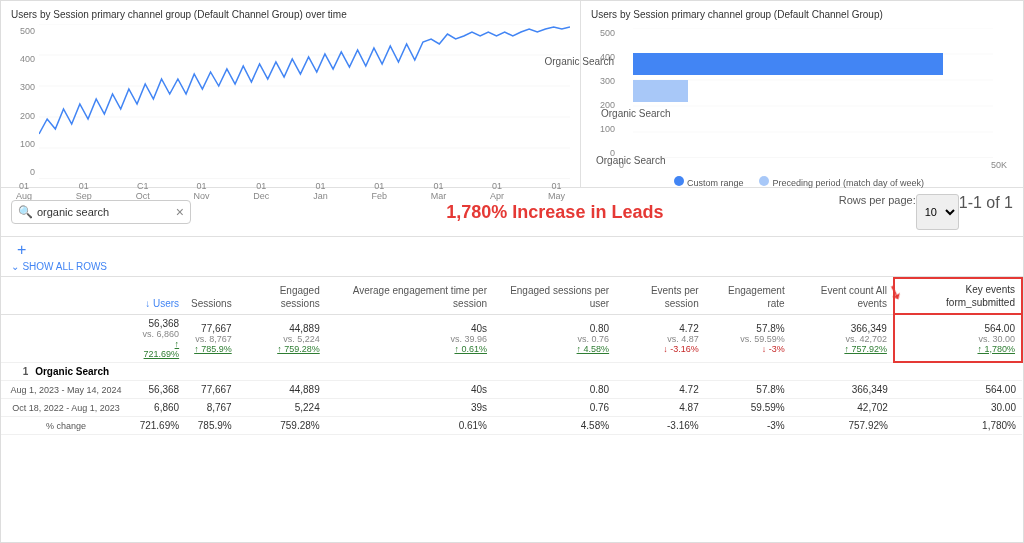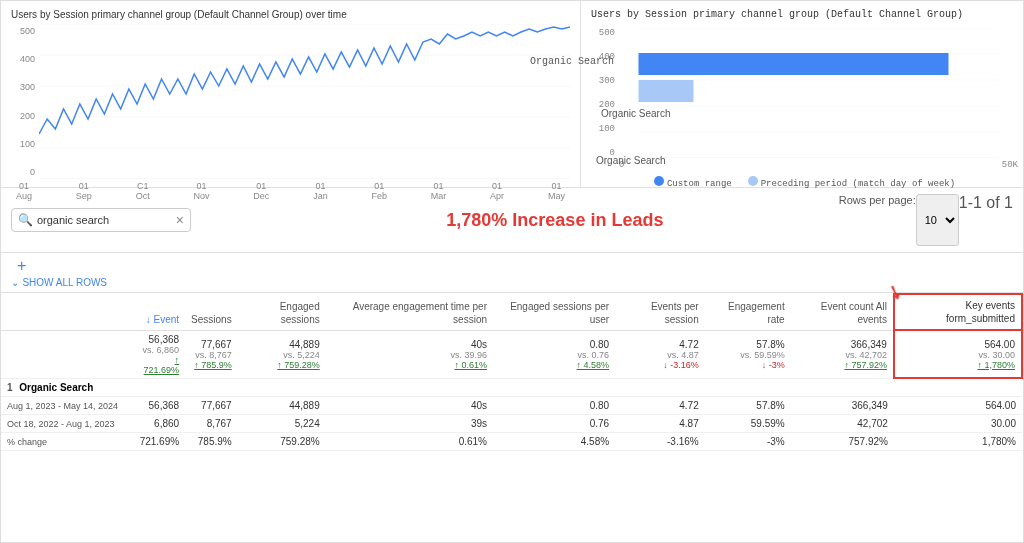--- a/index.html
+++ b/index.html
@@ -9,49 +9,49 @@
 
     
     .charts-row { display: flex; width: 100%; height: 187px; border-bottom: 1px solid #e0e0e0; }
 
     .line-chart-section { width: 580px; padding: 8px 10px 0 10px; border-right: 1px solid #e0e0e0; }
     .line-chart-title { font-size: 10px; color: #333; margin-bottom: 4px; }
     .line-chart-svg { width: 100%; height: 100%; }
     .chart-x-labels { display: flex; justify-content: space-between; font-size: 9px; color: #888; margin-top: 2px; padding: 0 5px; }
     .chart-x-label { text-align: center; }
 
-    .bar-chart-section { flex: 1; padding: 8px 5px 0 10px; font-family: Liberation Mono, monospace; }
+    .bar-chart-section { flex: 1; padding: 8px 16px 0 10px; }
     .bar-chart-title { font-size: 10px; color: #333; margin-bottom: 8px; }
     .chart-legend { display: flex; gap: 16px; font-size: 9px; color: #555; margin-top: 6px; align-items: center; justify-content: center; }
     .legend-dot { width: 10px; height: 10px; border-radius: 50%; display: inline-block; margin-right: 3px; }
 
     
     .filter-bar { display: flex; align-items: center; padding: 6px 10px; border-bottom: 1px solid #e0e0e0; background: #fff; }
     .search-box { display: flex; align-items: center; border: 1px solid #ccc; border-radius: 4px; padding: 3px 6px; width: 180px; }
     .search-icon-span { color: #888; margin-right: 4px; font-size: 12px; }
     .search-input-text { font-size: 11px; color: #333; flex: 1; }
     .search-close { color: #888; cursor: pointer; font-size: 14px; margin-left: 4px; }
     .highlight-text { font-size: 18px; font-weight: bold; color: #e53935; margin-left: 80px; flex: 1; text-align: center; }
     .rows-per-page { display: flex; align-items: flex-start; font-size: 11px; color: #555; margin-left: auto; }
-    .rows-select { border: 1px solid #ccc; border-radius: 3px; padding: 18px 4px; font-size: 11px; }
+    .rows-select { border: 1px solid #ccc; border-radius: 3px; padding: 10px 4px; font-size: 11px; }
     .pagination-text { font-size: 16px; color: #555; }
 
     
     .table-section { width: 100%; overflow: hidden; }
 
     .table-controls { display: flex; align-items: center; padding: 4px 10px; border-bottom: 1px solid #e0e0e0; }
     .dimension-btn { display: flex; align-items: center; gap: 4px; border: 1px solid #ccc; border-radius: 3px; padding: 2px 6px; font-size: 10px; cursor: pointer; }
     .add-dimension { color: #4285f4; font-size: 16px; cursor: pointer; margin-left: 6px; }
     .show-all-rows { font-size: 10px; color: #4285f4; cursor: pointer; display: flex; align-items: center; gap: 3px; margin-top: 2px; }
 
     table { width: 100%; border-collapse: collapse; font-size: 10px; }
     th { padding: 4px 6px; text-align: right; color: #555; font-weight: normal; border-bottom: 1px solid #e0e0e0; vertical-align: bottom; line-height: 1.3; cursor: pointer; }
     th:first-child { text-align: left; }
     td { padding: 3px 6px; text-align: right; border-bottom: 1px solid #f0f0f0; }
-    td:first-child { text-align: left; }
+    td:first-child { text-align: center; }
 
     .totals-row td { font-size: 10px; color: #333; }
     .totals-row td .vs-text { color: #888; font-size: 9px; display: block; }
     .totals-row td .change-text { font-size: 9px; display: block; }
     .change-up { color: #2e7d32; text-decoration: underline; }
     .change-down { color: #c62828; }
 
     .organic-search-row td { font-weight: bold; font-size: 10px; }
     .sub-row td { font-size: 10px; color: #333; }
     .sub-row-label { color: #555; font-size: 9px; }
@@ -214,21 +214,21 @@
         <span>SHOW ALL ROWS</span>
       </div>
     </div>
   </div>
 
   <div class="table-section">
     <table>
       <thead>
         <tr>
           <th style="width:130px;"></th>
-          <th style="color:#4285f4;">↓ Event</th>
+          <th style="color:#4285f4;">↓ Users</th>
           <th>Sessions</th>
           <th>Engaged sessions</th>
           <th>Average engagement time per session</th>
           <th>Engaged sessions per user</th>
           <th>Events per session</th>
           <th>Engagement rate</th>
           <th style="white-space:pre-line;"><span>Event count All events</span></th>
           <th class="key-events-header" style="white-space:pre-line;border:2px solid #e53935;"><span>Key events form_submitted</span></th>
         </tr>
       </thead>

